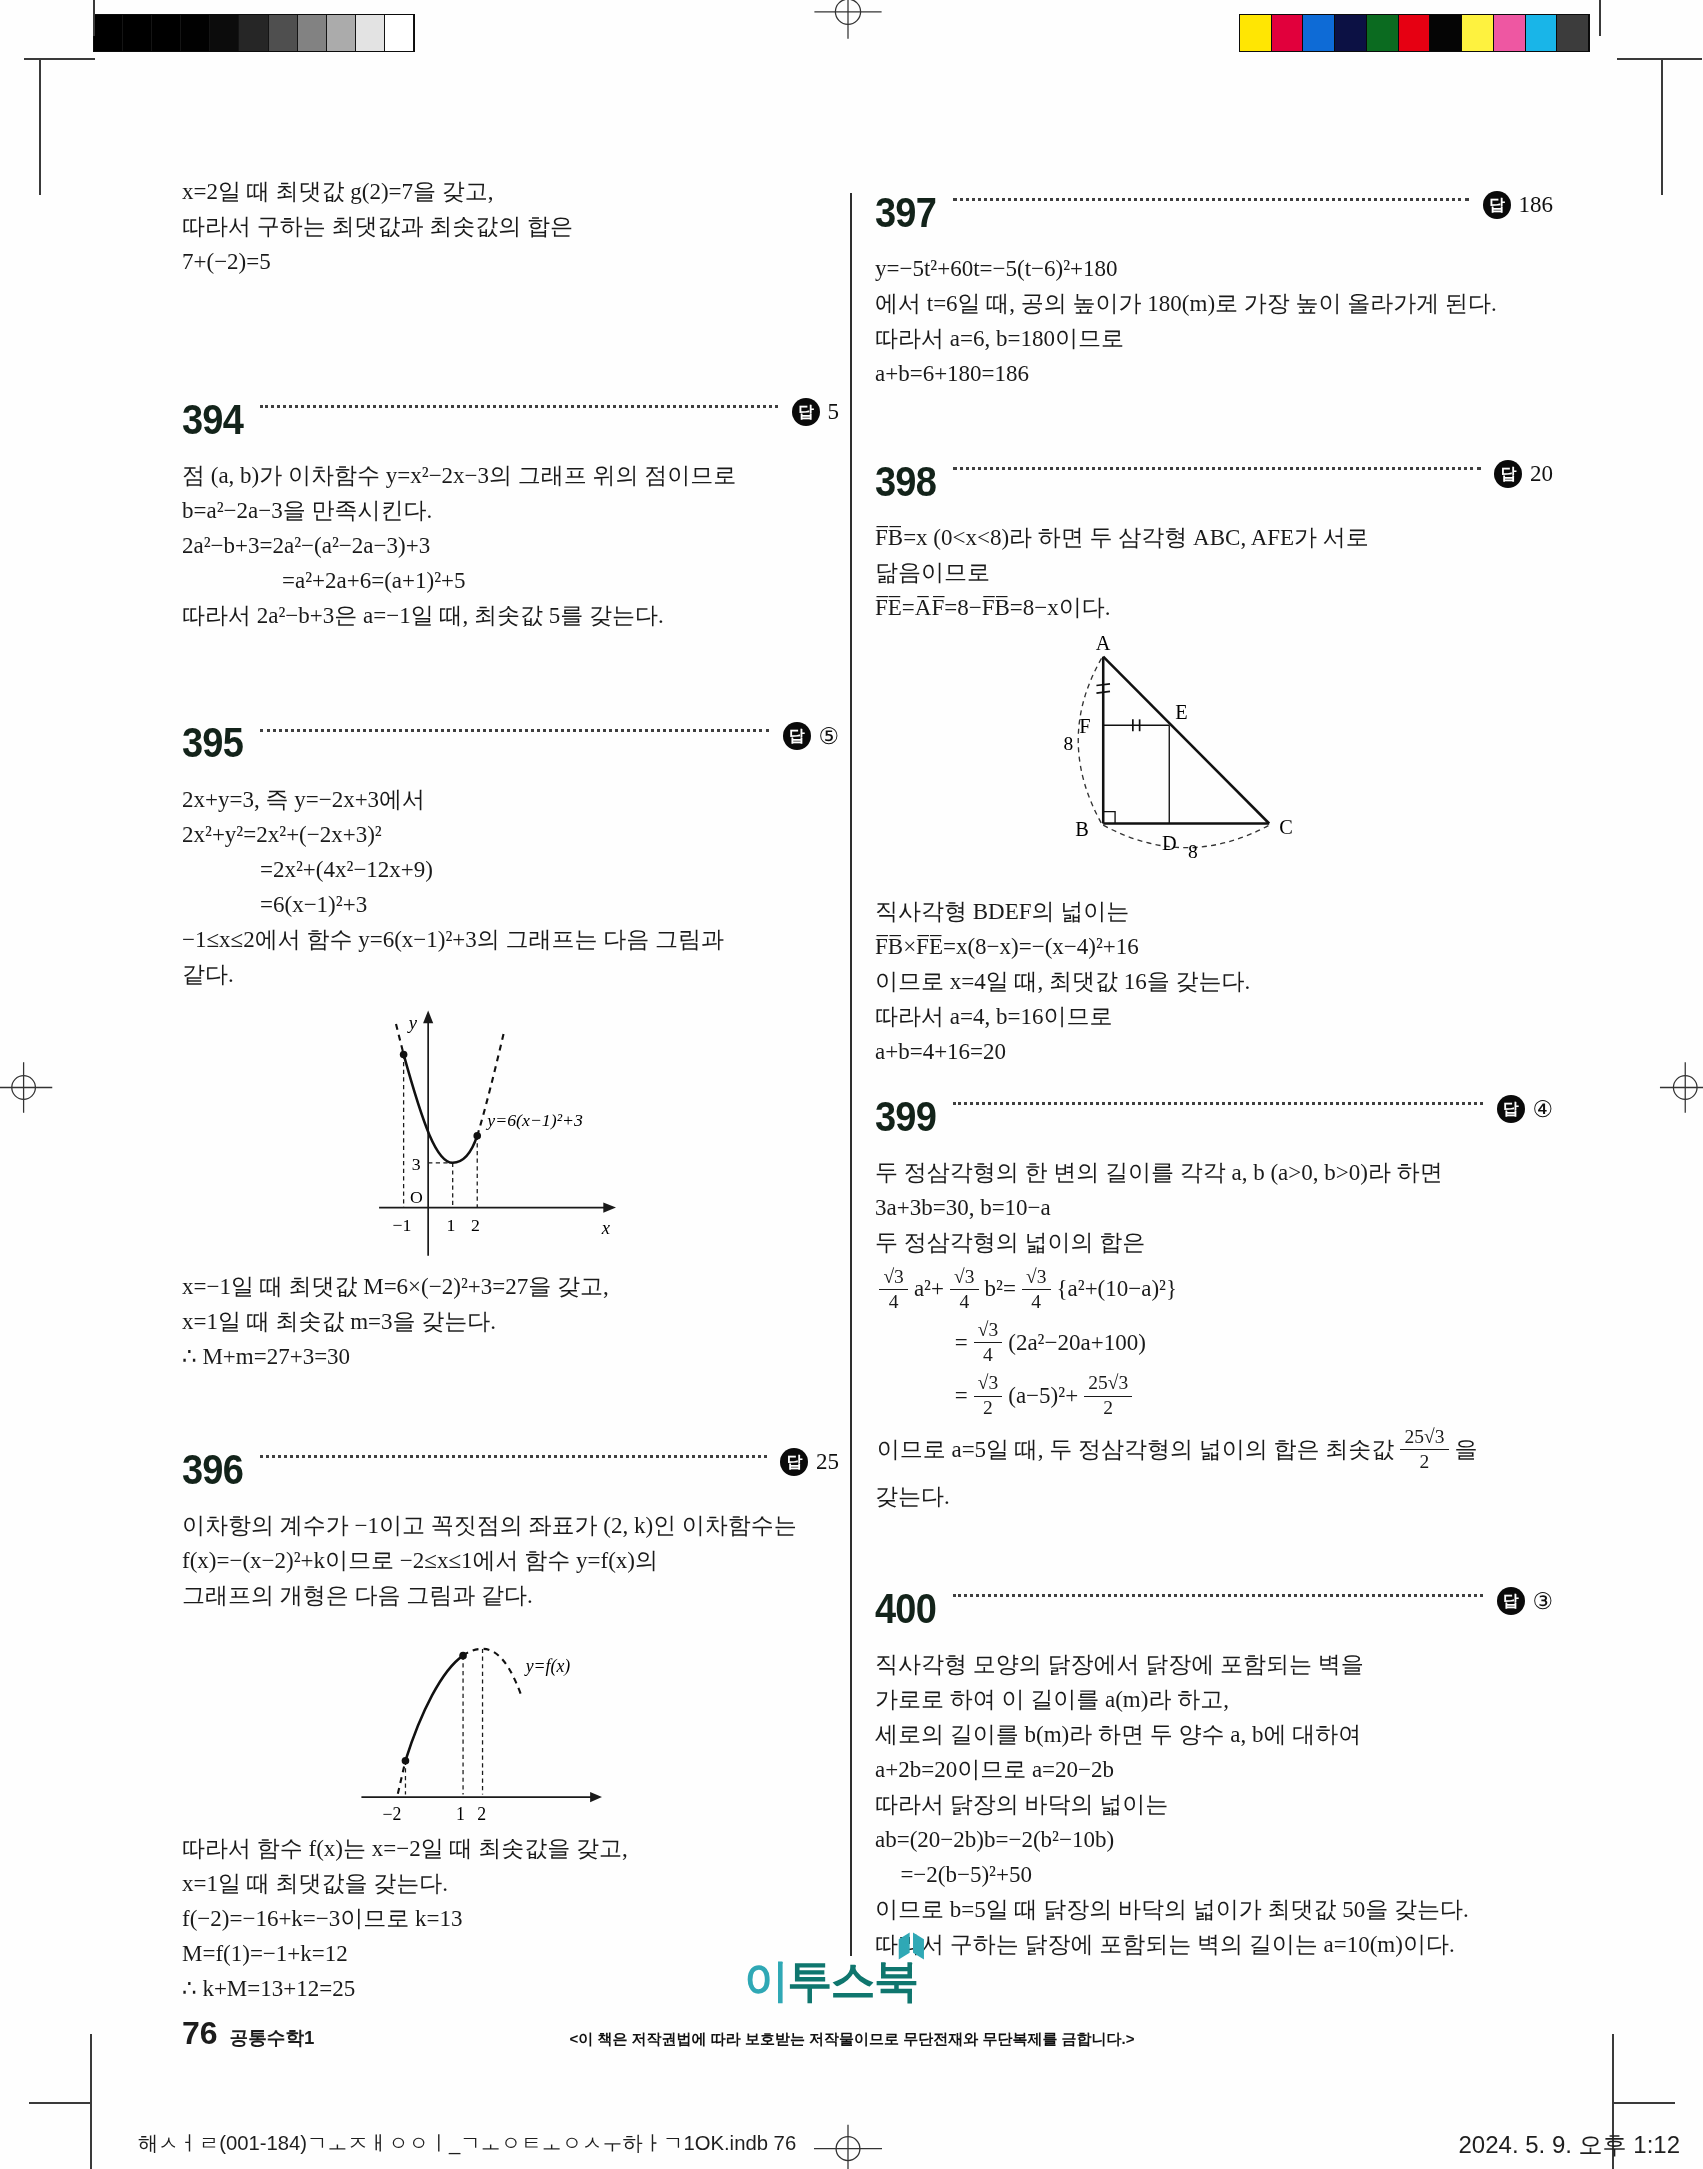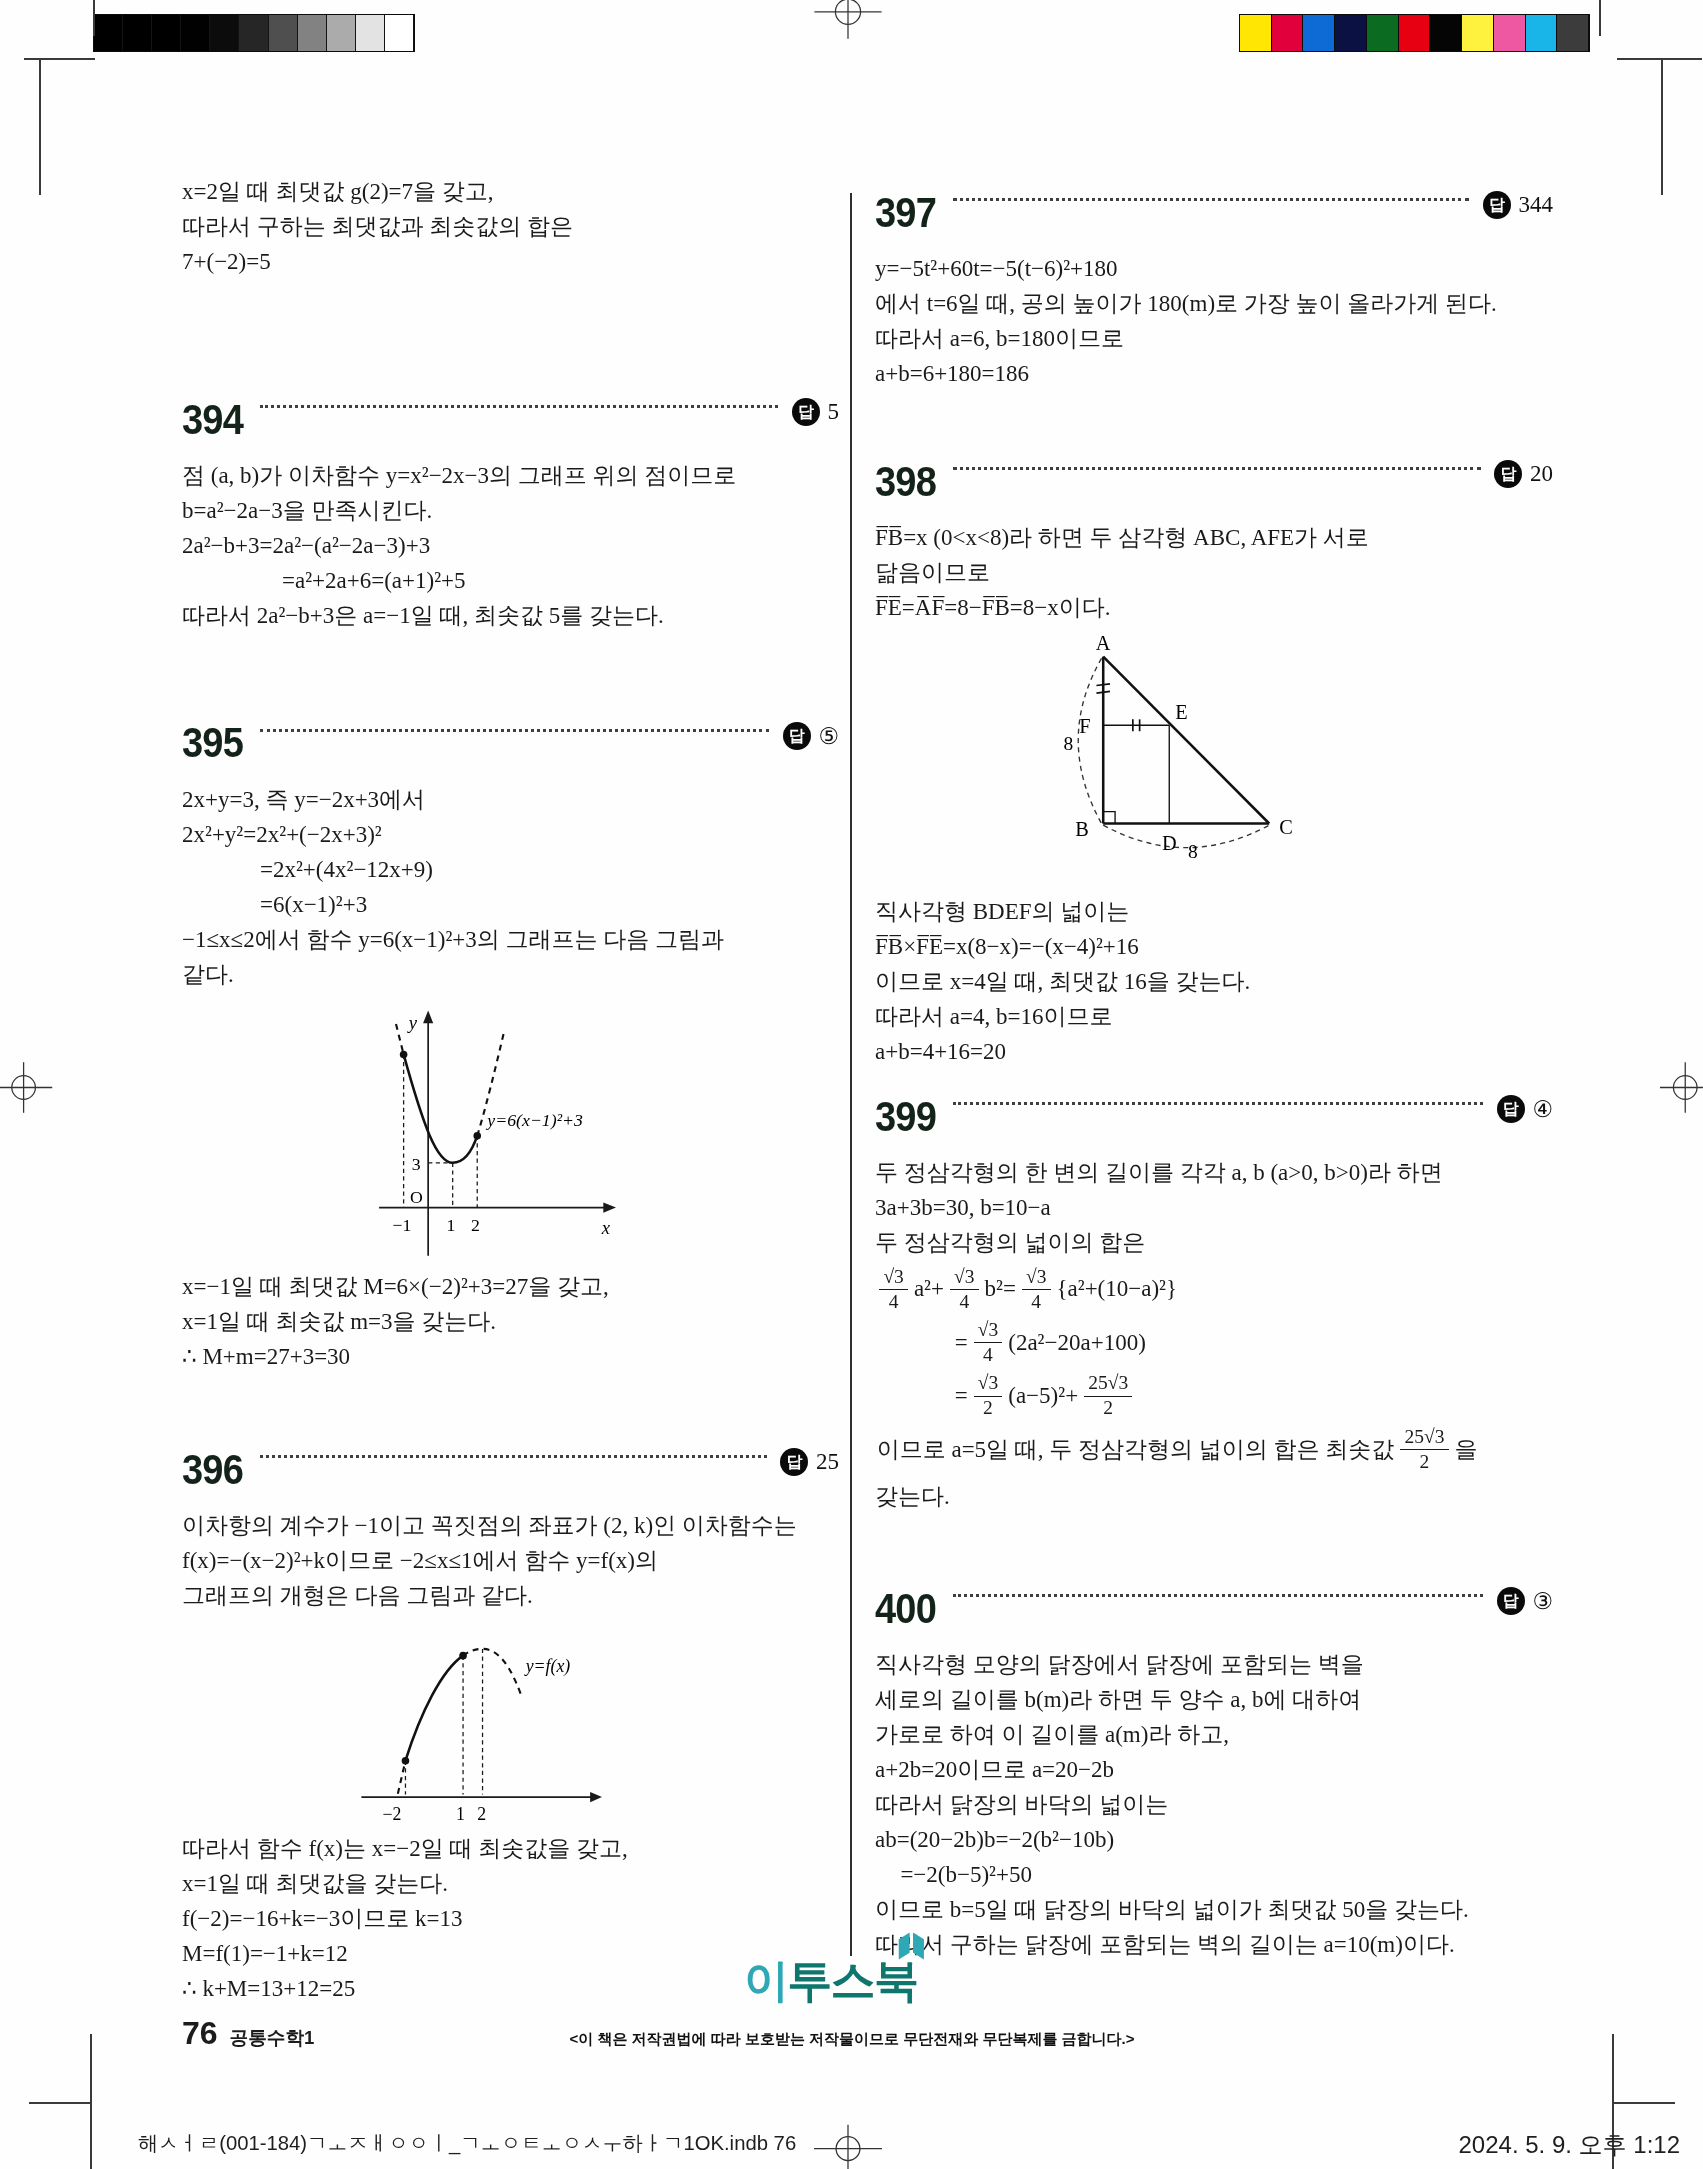--- a/index.html
+++ b/index.html
@@ -228,21 +228,21 @@
     <p class="line">M=f(1)=−1+k=12</p>
     <p class="line">∴ k+M=13+12=25</p>
   </div>
 
   <div class="section" style="left:875px;top:191px;width:678px;">
     <div class="phead">
       <span class="pnum">397</span>
       <span class="leader"></span>
       <span class="abadge">
         <span class="acircle">답</span>
-        <span>344</span>
+        <span>186</span>
       </span>
     </div>
     <p class="line">y=−5t²+60t=−5(t−6)²+180</p>
     <p class="line">에서 t=6일 때, 공의 높이가 180(m)로 가장 높이 올라가게 된다.</p>
     <p class="line">따라서 a=6, b=180이므로</p>
     <p class="line">a+b=6+180=186</p>
   </div>
 
   <div class="section" style="left:875px;top:460px;width:678px;">
     <div class="phead">
@@ -358,22 +358,22 @@
   <div class="section" style="left:875px;top:1587px;width:678px;">
     <div class="phead">
       <span class="pnum">400</span>
       <span class="leader"></span>
       <span class="abadge">
         <span class="acircle">답</span>
         <span>③</span>
       </span>
     </div>
     <p class="line">직사각형 모양의 닭장에서 닭장에 포함되는 벽을</p>
+    <p class="line">가로로 하여 이 길이를 a(m)라 하고,</p>
     <p class="line">세로의 길이를 b(m)라 하면 두 양수 a, b에 대하여</p>
-    <p class="line">가로로 하여 이 길이를 a(m)라 하고,</p>
     <p class="line">a+2b=20이므로 a=20−2b</p>
     <p class="line">따라서 닭장의 바닥의 넓이는</p>
     <p class="line">ab=(20−2b)b=−2(b²−10b)</p>
     <p class="line indent-sm">=−2(b−5)²+50</p>
     <p class="line">이므로 b=5일 때 닭장의 바닥의 넓이가 최댓값 50을 갖는다.</p>
     <p class="line">따라서 구하는 닭장에 포함되는 벽의 길이는 a=10(m)이다.</p>
   </div>
 
   <div class="pageinfo">
     <span class="pagenum">76</span>

